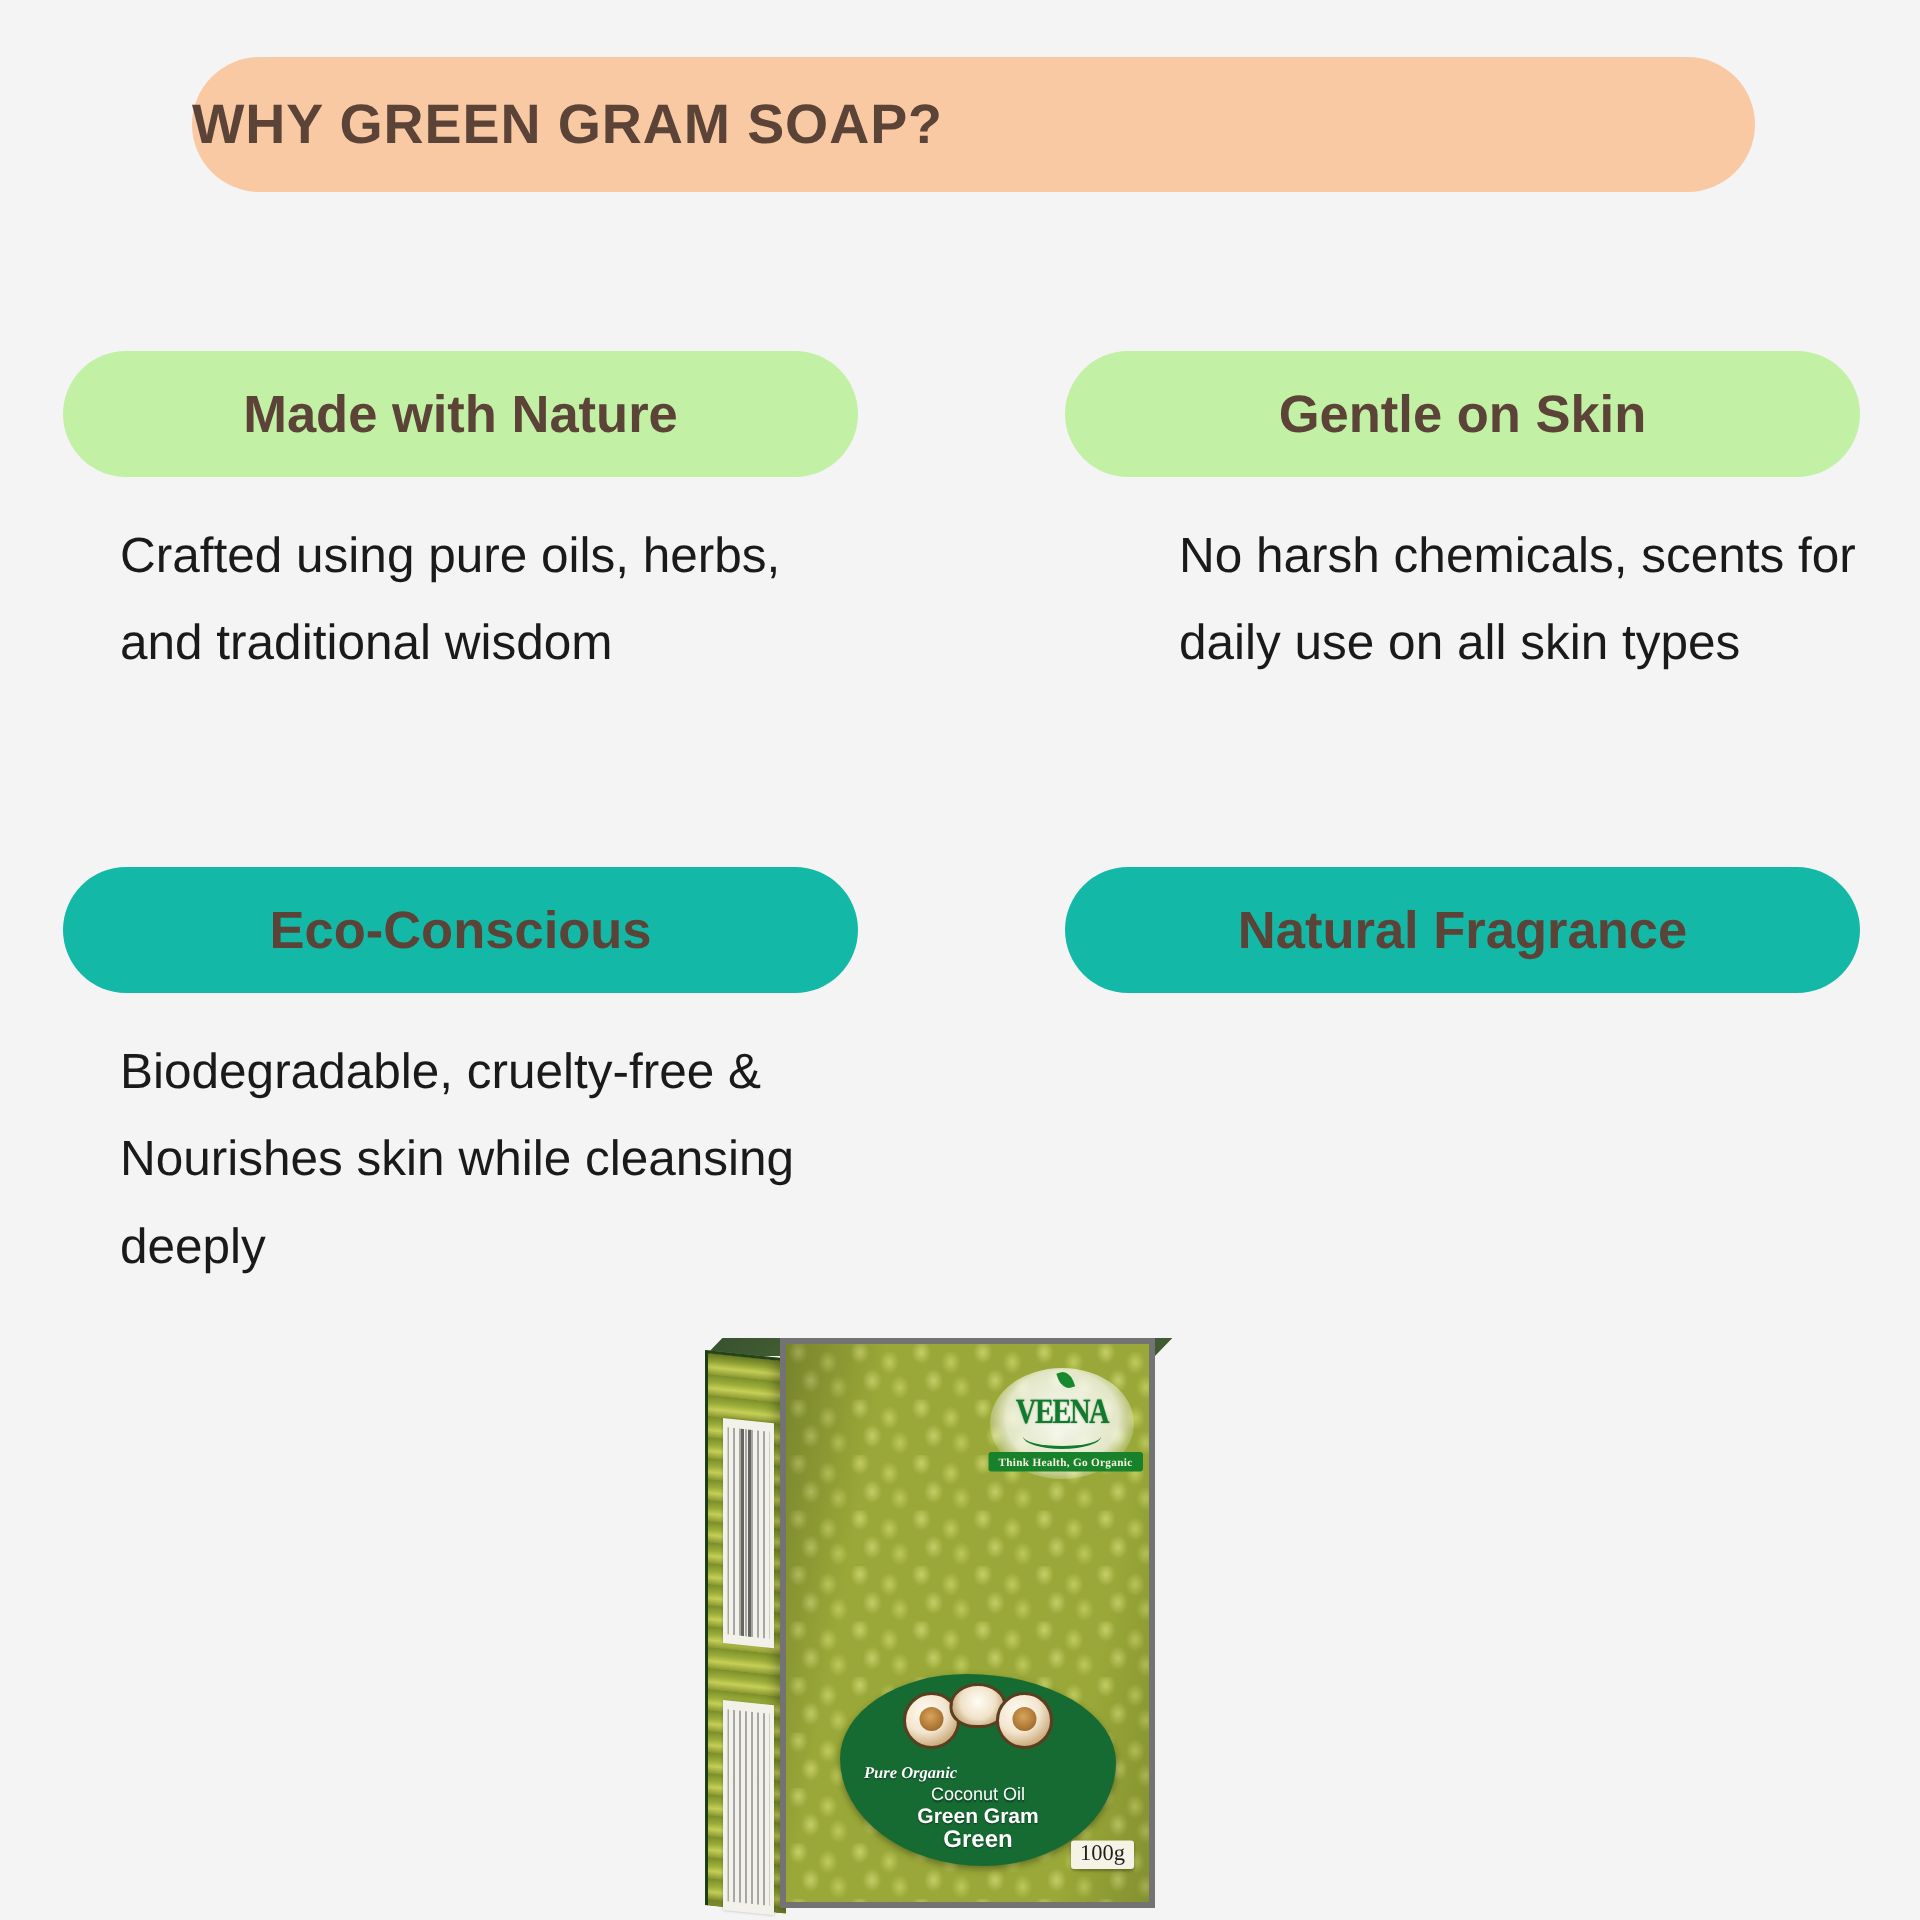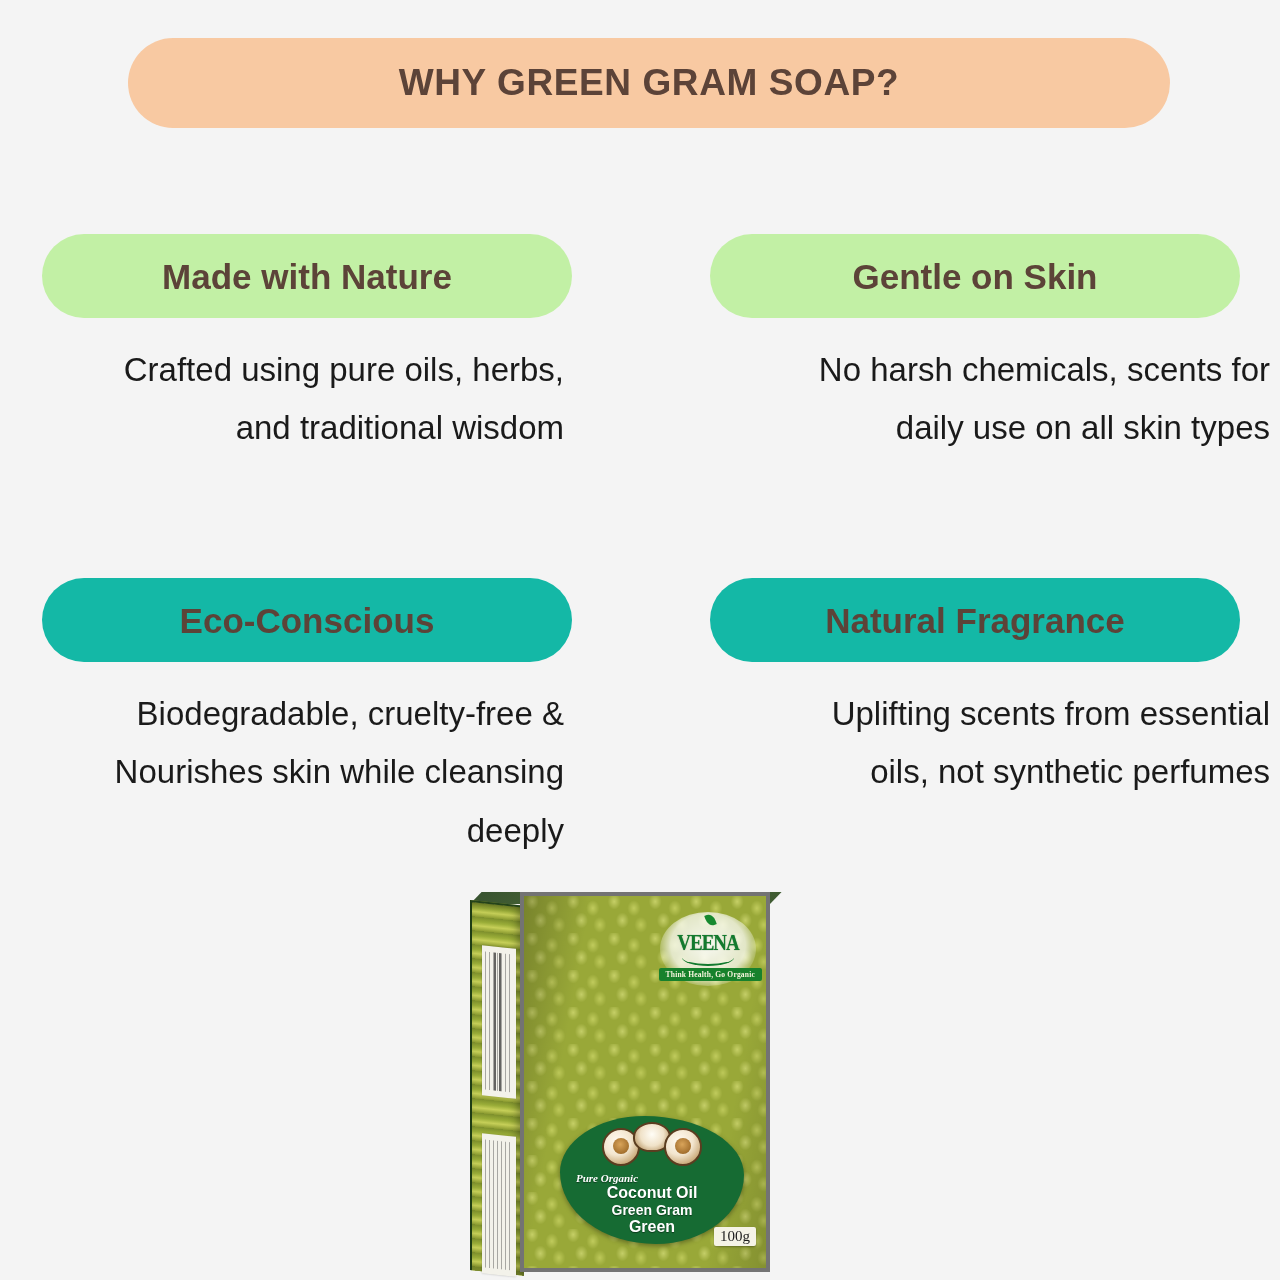--- a/index.html
+++ b/index.html
@@ -20,21 +20,20 @@
   .header-pill {
     position: absolute;
     left: 128px;
     top: 38px;
     width: 1042px;
     height: 90px;
     background: #f8c9a2;
     border-radius: 45px;
     display: flex;
     align-items: center;
-    justify-content: center;
   }
   .header-title {
     font-size: 37px;
     font-weight: bold;
     letter-spacing: 0.6px;
     color: #5c4338;
     text-align: center;
     font-family: "Liberation Sans", sans-serif;
   }
 
@@ -79,21 +78,20 @@
   .feature-desc {
     margin-top: 23px;
     padding-left: 38px;
     padding-right: 8px;
     font-size: 33px;
     line-height: 1.77;
     color: #1a1a1a;
     font-weight: 400;
     box-sizing: border-box;
     width: 530px;
-    text-align: right;
   }
   .feature-cell.right .feature-desc {
     padding-left: 76px;
     padding-right: 0;
     width: 560px;
   }
 
   
   .product-wrap {
     position: absolute;
@@ -327,21 +325,21 @@
   }
   .label-pure {
     font-size: 11px;
     font-style: italic;
     font-family: "Liberation Serif", serif;
     font-weight: bold;
     align-self: flex-start;
     margin-left: 16px;
     margin-bottom: 1px;
   }
-  .label-coconut { font-size: 16px; font-weight: bold; }
+  .label-coconut { font-size: 12px; font-weight: normal; }
   .label-green   { font-size: 14px; font-weight: bold; margin-top: 1px; }
   .label-soap    { font-size: 16px; font-weight: bold; margin-top: 1px; }
 
   .weight-badge {
     position: absolute;
     right: 10px;
     bottom: 22px;
     background: #f5f3e6;
     color: #1d1d1d;
     font-size: 15px;
@@ -396,21 +394,20 @@
       <div class="feature-pill peach">
         <span class="feature-title">Eco-Conscious</span>
       </div>
       <div class="feature-desc">Biodegradable, cruelty-free &amp; Nourishes skin while cleansing deeply</div>
     </div>
 
     <div class="feature-cell right">
       <div class="feature-pill peach">
         <span class="feature-title">Natural Fragrance</span>
       </div>
-      <div class="feature-desc">Uplifting scents from essential oils, not synthetic perfumes</div>
     </div>
 
   </div>
 
 </div>
 
 <div class="product-wrap">
   <div class="box">
 
     <div class="box-top"></div>

